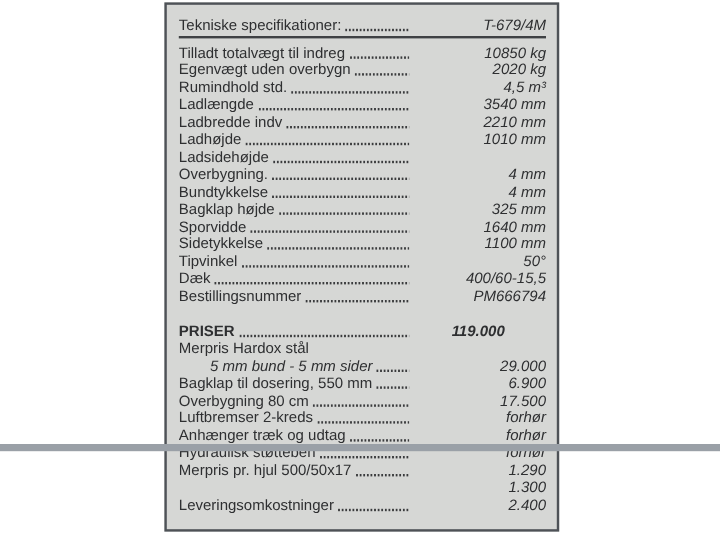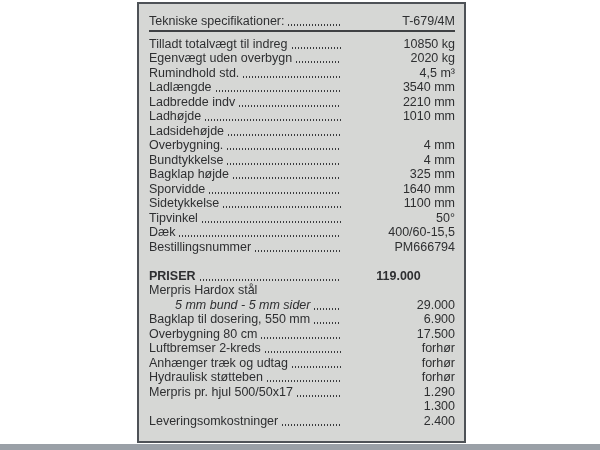--- a/index.html
+++ b/index.html
@@ -7,21 +7,21 @@
     padding: 0;
     width: 600px;
     height: 450px;
     background: #ffffff;
     overflow: hidden;
     font-family: "Liberation Sans", "DejaVu Sans", sans-serif;
   }
   .stage {
     position: relative;
     width: 600px;
-    height: 450px;
+    height: 376px;
     background: #ffffff;
   }
   .bottom-band {
     position: absolute;
     left: 0;
     bottom: 0;
     width: 600px;
     height: 6px;
     background: #9aa0a7;
   }
@@ -62,20 +62,21 @@
     height: 2px;
     margin: 0 1px 2px 3px;
     background-image: radial-gradient(circle, #3a3b3d 0.8px, rgba(0,0,0,0) 0.9px);
     background-size: 3px 2px;
     background-repeat: repeat-x;
     background-position: left bottom;
   }
   .value {
     flex: 1;
     text-align: right;
+    font-style: italic;
   }
   .row.bold .label,
   .row.bold .value { font-weight: bold; text-align: center; }
   .row.indent .label { padding-left: 26px; font-style: italic; }
   .group-spacer {
     height: 14.5px;
   }
 </style>
 </head>
 <body>

